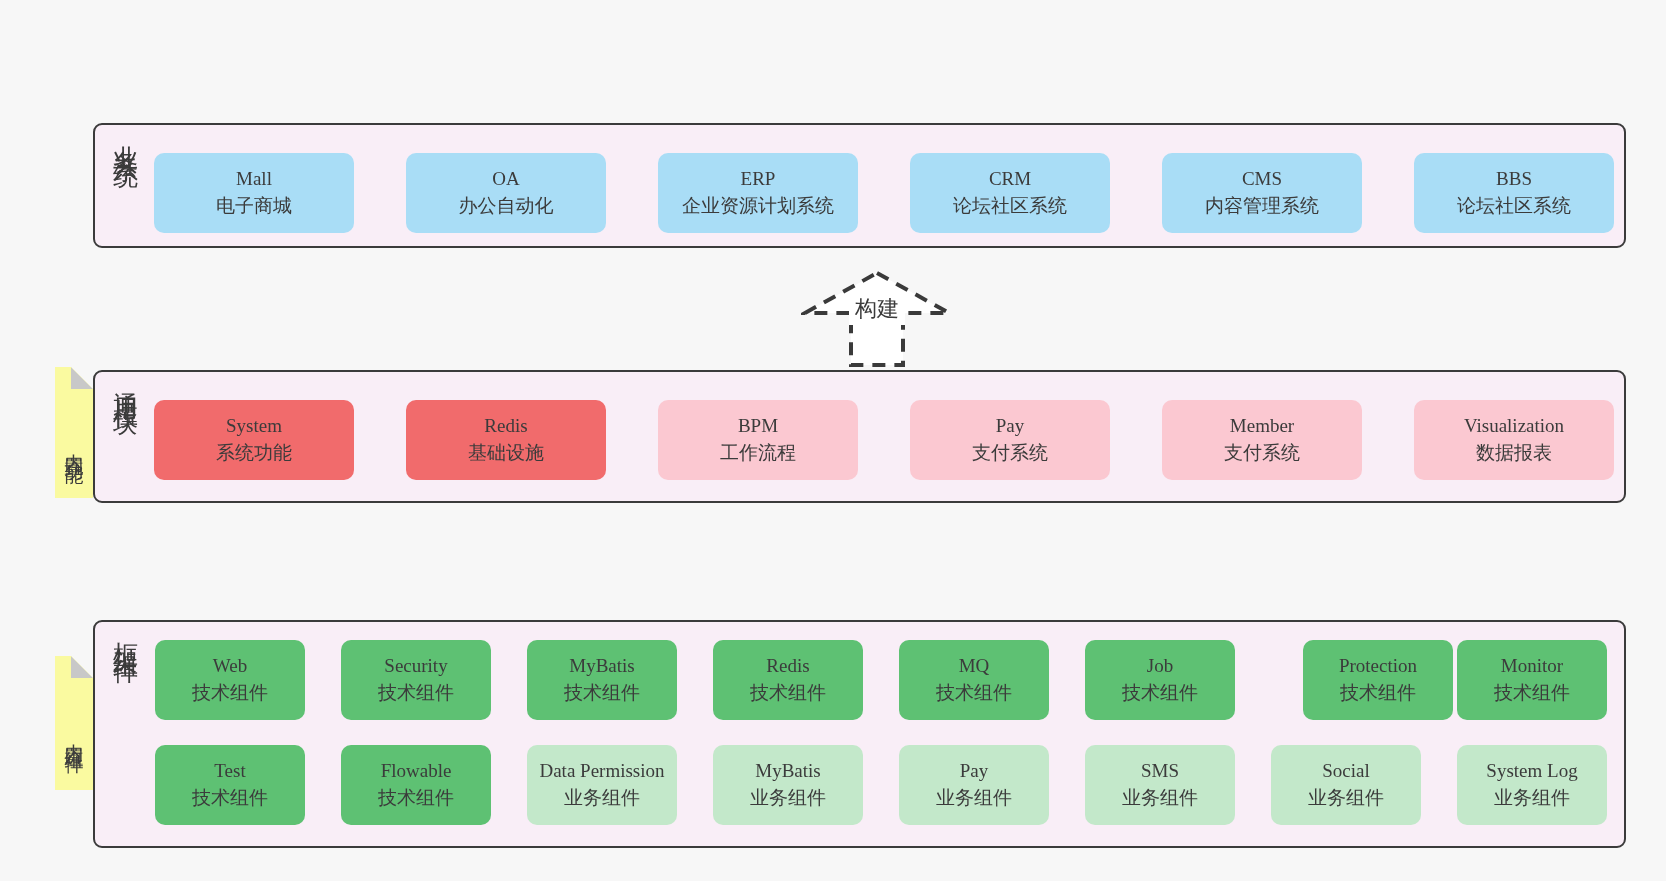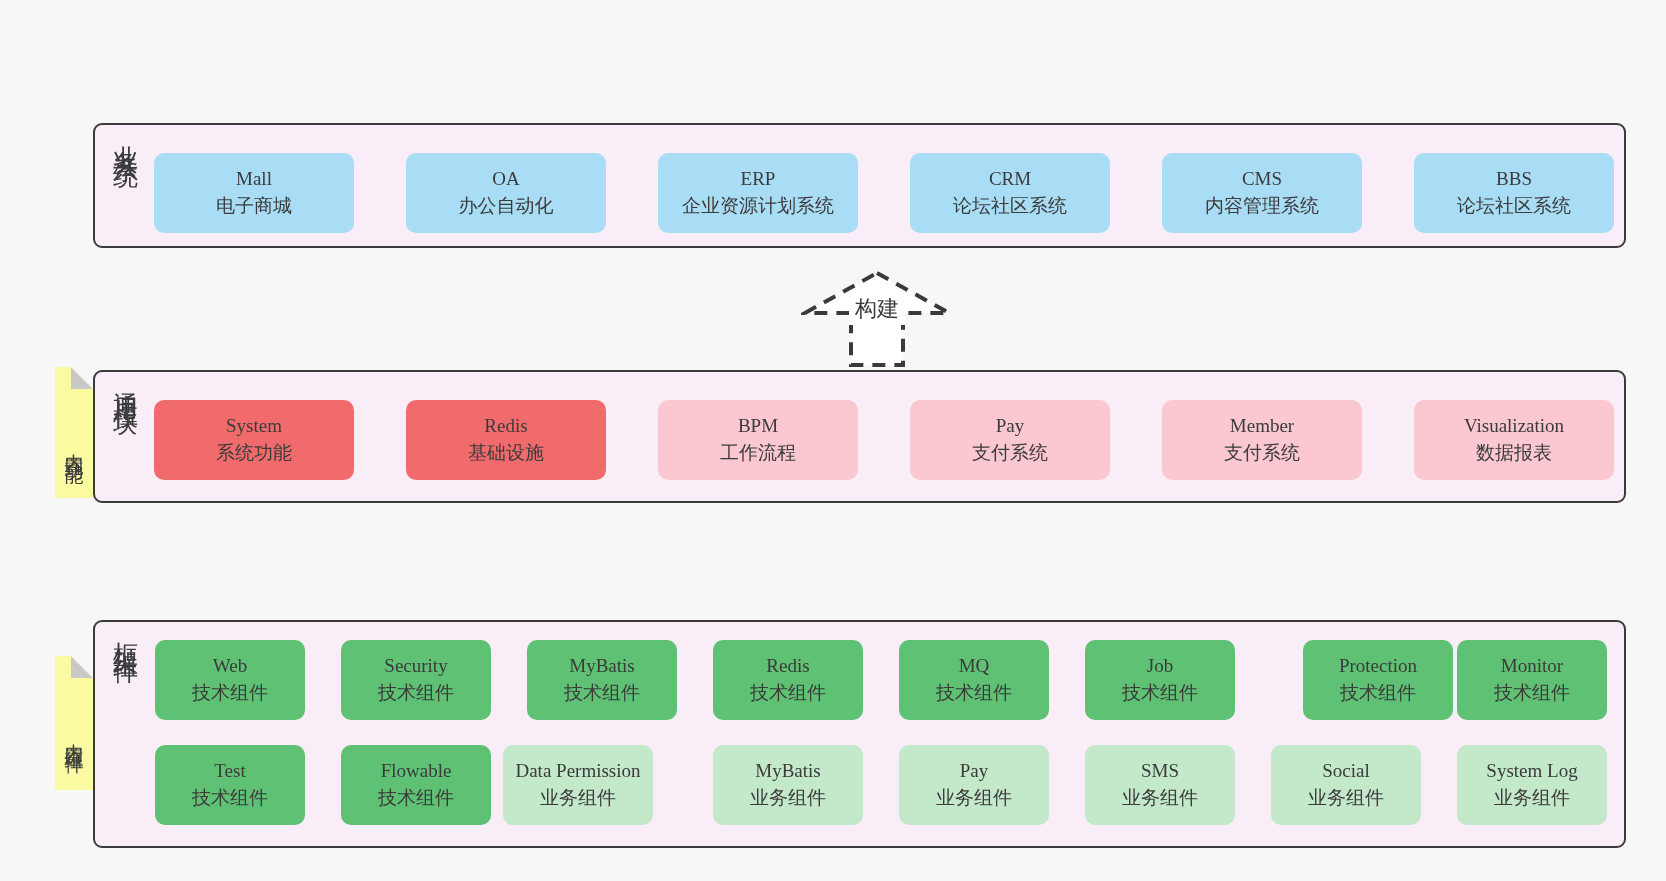--- a/index.html
+++ b/index.html
@@ -182,21 +182,21 @@
     </div>
 
     <div class="box gdark w150 row2" style="left:60px">
       <span class="en">Test</span>
       <span class="cn">技术组件</span>
     </div>
     <div class="box gdark w150 row2" style="left:246px">
       <span class="en">Flowable</span>
       <span class="cn">技术组件</span>
     </div>
-    <div class="box glight w150 row2" style="left:408px">
+    <div class="box glight w150 row2" style="left:432px">
       <span class="en">Data Permission</span>
       <span class="cn">业务组件</span>
     </div>
     <div class="box glight w150 row2" style="left:618px">
       <span class="en">MyBatis</span>
       <span class="cn">业务组件</span>
     </div>
     <div class="box glight w150 row2" style="left:804px">
       <span class="en">Pay</span>
       <span class="cn">业务组件</span>

